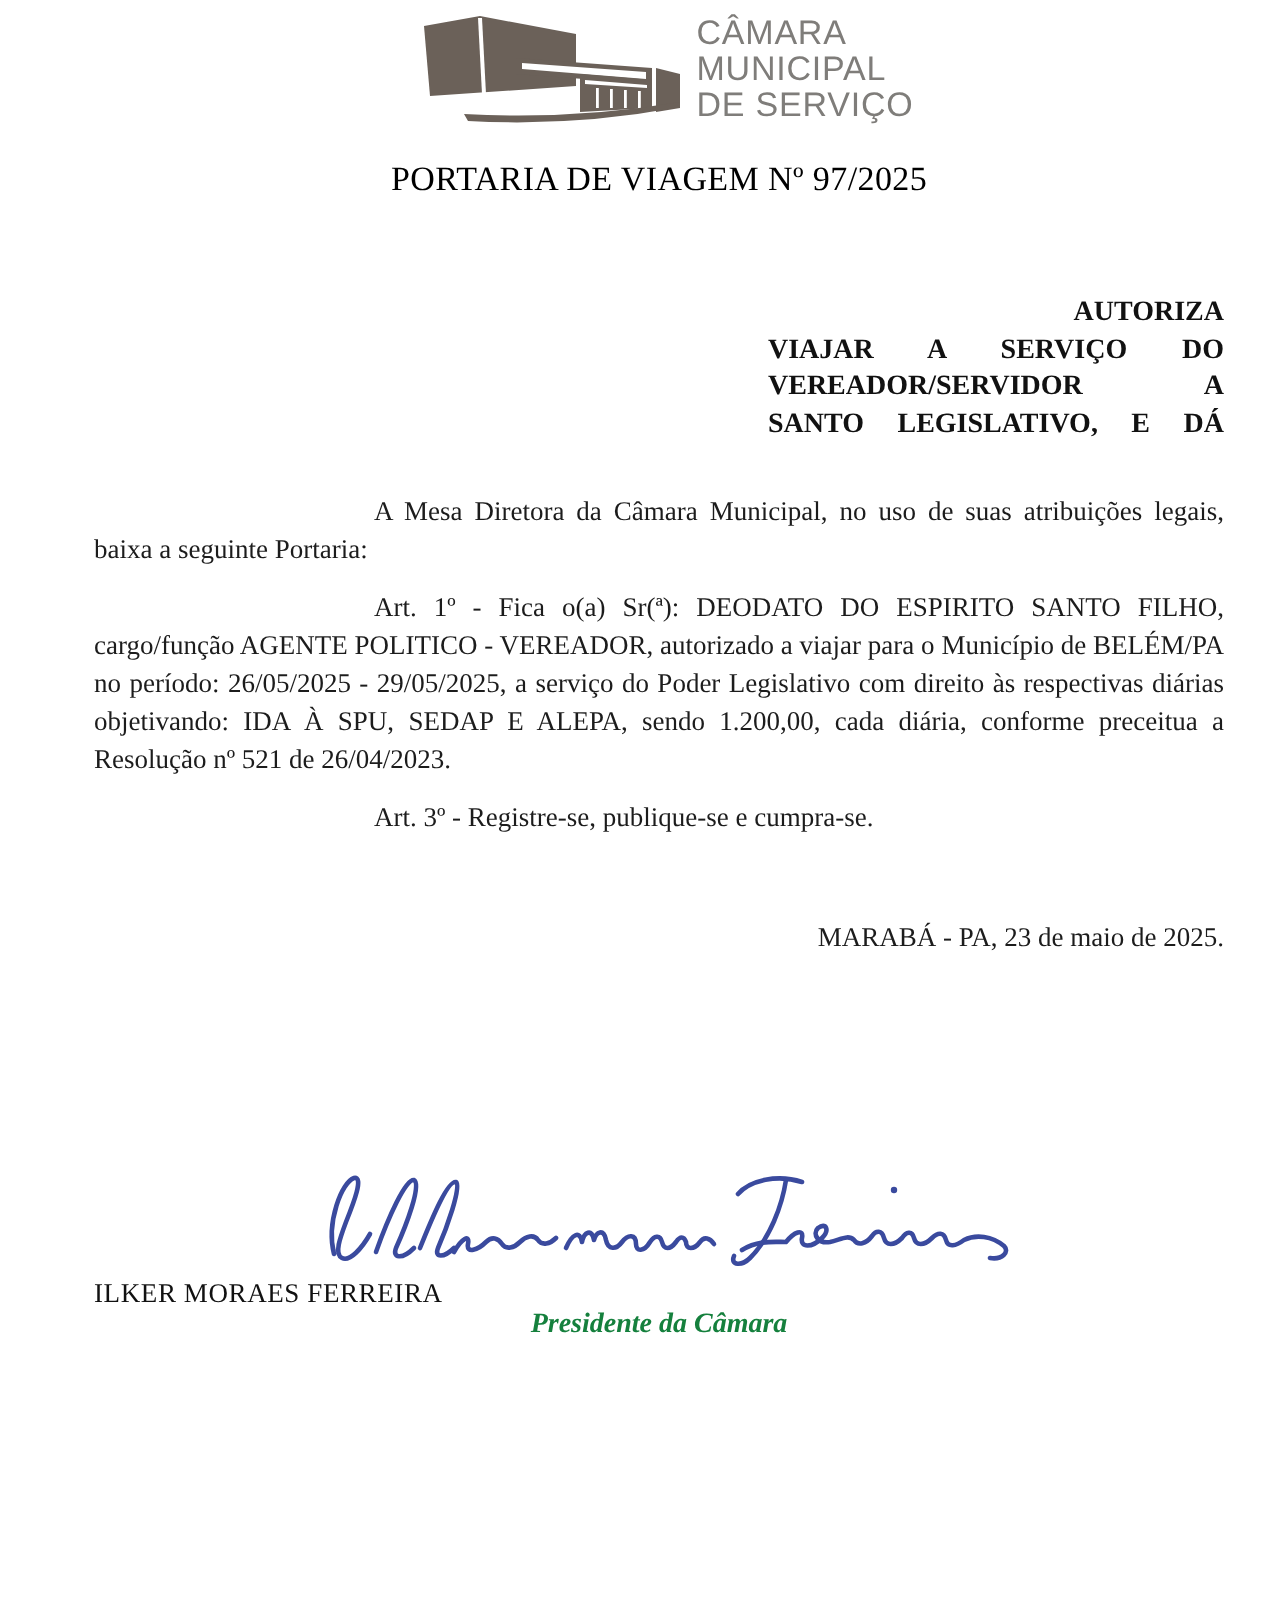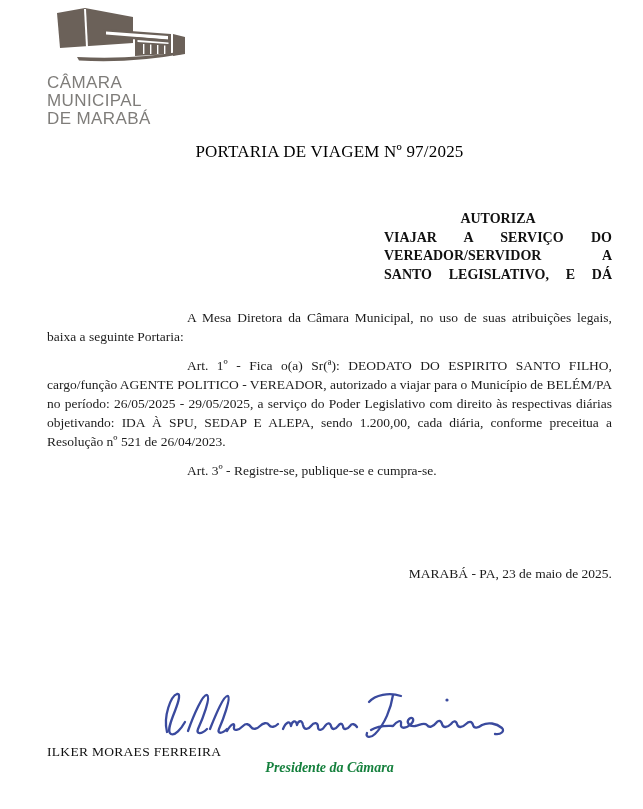--- a/index.html
+++ b/index.html
@@ -13,22 +13,22 @@
     font-family:"Liberation Serif", serif;
     color:#1c1c1c;
     padding:0 31px 0 47px;
     overflow:hidden;
   }
   
   .logo-row {
     margin-top:4px;
     display:flex;
     justify-content:center;
+    align-items:center;
     gap:8px;
-    flex-direction:column;
   }
   .logo-icon svg { display:block; }
   .org-name {
     font-family:"Liberation Sans", sans-serif;
     font-size:17px;
     line-height:18px;
     letter-spacing:0.4px;
     color:#7f7d7a;
     font-weight:500;
   }
@@ -43,34 +43,34 @@
   }
   
   .summary-clause {
     width:228px;
     margin:48px 0 0 auto;
     font-weight:bold;
     font-size:14px;
     line-height:18.5px;
     color:#111;
   }
-  .summary-clause .line { text-align:center; }
+  .summary-clause .line { text-align:right; }
   .summary-clause .line.just { text-align:justify; text-align-last:justify; }
   
   .para {
     font-size:13.5px;
     line-height:19px;
     text-align:justify;
     text-indent:140px;
     margin-bottom:10px;
   }
   .preamble { margin-top:24px; }
   
   .dateline {
-    margin-top:86px;
+    margin-top:43px;
     text-align:right;
     font-size:13.5px;
   }
   
   .sig-ink {
     display:block;
     margin:100px auto 0;
     transform:translateX(6px);
   }
   .sig-name {
@@ -112,21 +112,21 @@
         <rect x="117" y="41.5" width="1.4" height="8.5" fill="#ffffff"></rect>
 
         <polygon points="126,30 138,33 138,50 126,52" fill="#6b6159"></polygon>
 
         <path d="M30,53 Q85,56 138,47 L138,49.5 Q85,59.5 32,56.5 Z" fill="#6b6159"></path>
       </svg>
     </span>
     <div class="org-name">
       <div>CÂMARA</div>
       <div>MUNICIPAL</div>
-      <div>DE MARABÁ</div>
+      <div>DE SERVIÇO</div>
     </div>
   </div>
 
   <div class="doc-title">PORTARIA DE VIAGEM Nº 97/2025</div>
 
   <div class="summary-clause">
     <div class="line">AUTORIZA</div>
     <div class="line just">VIAJAR A SERVIÇO DO</div>
     <div class="line just">VEREADOR/SERVIDOR A</div>
     <div class="line just">SANTO LEGISLATIVO, E DÁ</div>

